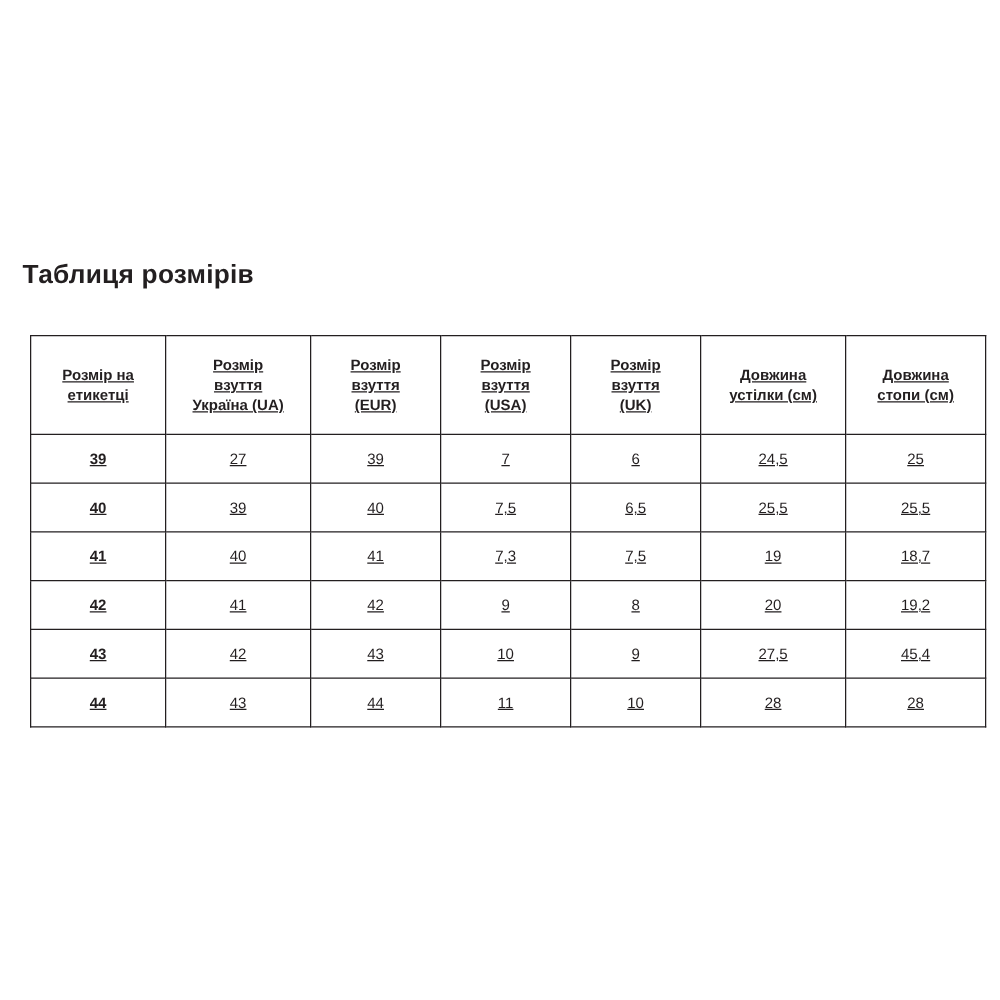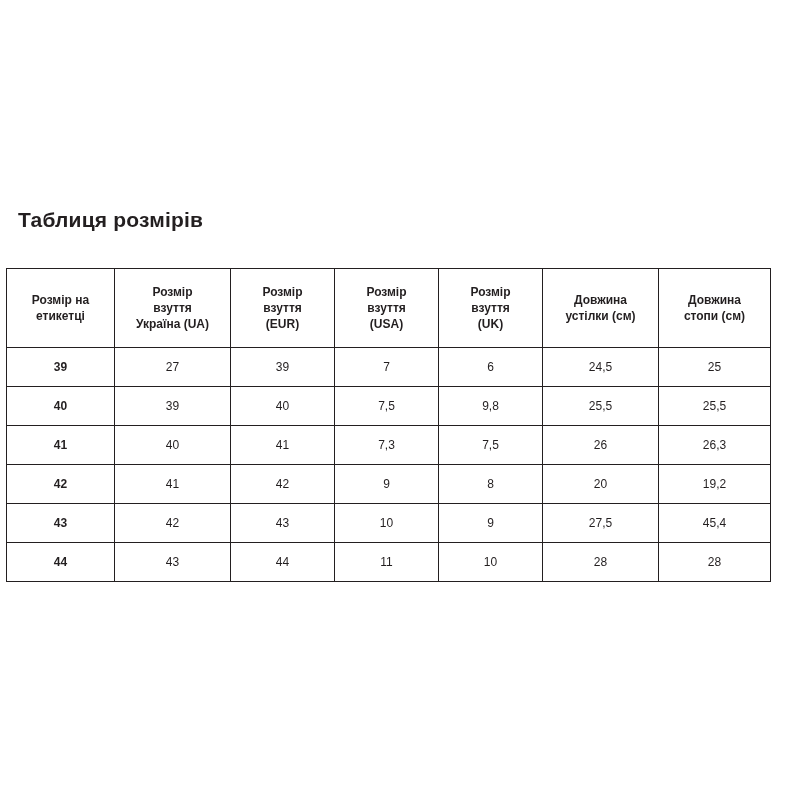--- a/index.html
+++ b/index.html
@@ -24,23 +24,24 @@
     position: absolute;
     left: 18px;
     top: 208px;
     font-size: 21px;
     font-weight: bold;
     color: #231f20;
     letter-spacing: 0.2px;
   }
   .table-wrap {
     position: absolute;
-    left: 6px;
+    left: 24px;
     top: 268px;
     width: 764px;
+    text-decoration: underline;
   }
   table.size-table {
     border-collapse: collapse;
     width: 764px;
     table-layout: fixed;
   }
   table.size-table th,
   table.size-table td {
     border: 1px solid #231f20;
     text-align: center;
@@ -133,32 +134,32 @@
           <td>7</td>
           <td>6</td>
           <td>24,5</td>
           <td>25</td>
         </tr>
         <tr>
           <td class="label-col">40</td>
           <td>39</td>
           <td>40</td>
           <td>7,5</td>
-          <td>9,8</td>
+          <td>6,5</td>
           <td>25,5</td>
           <td>25,5</td>
         </tr>
         <tr>
           <td class="label-col">41</td>
           <td>40</td>
           <td>41</td>
           <td>7,3</td>
           <td>7,5</td>
-          <td>26</td>
-          <td>26,3</td>
+          <td>19</td>
+          <td>18,7</td>
         </tr>
         <tr>
           <td class="label-col">42</td>
           <td>41</td>
           <td>42</td>
           <td>9</td>
           <td>8</td>
           <td>20</td>
           <td>19,2</td>
         </tr>

